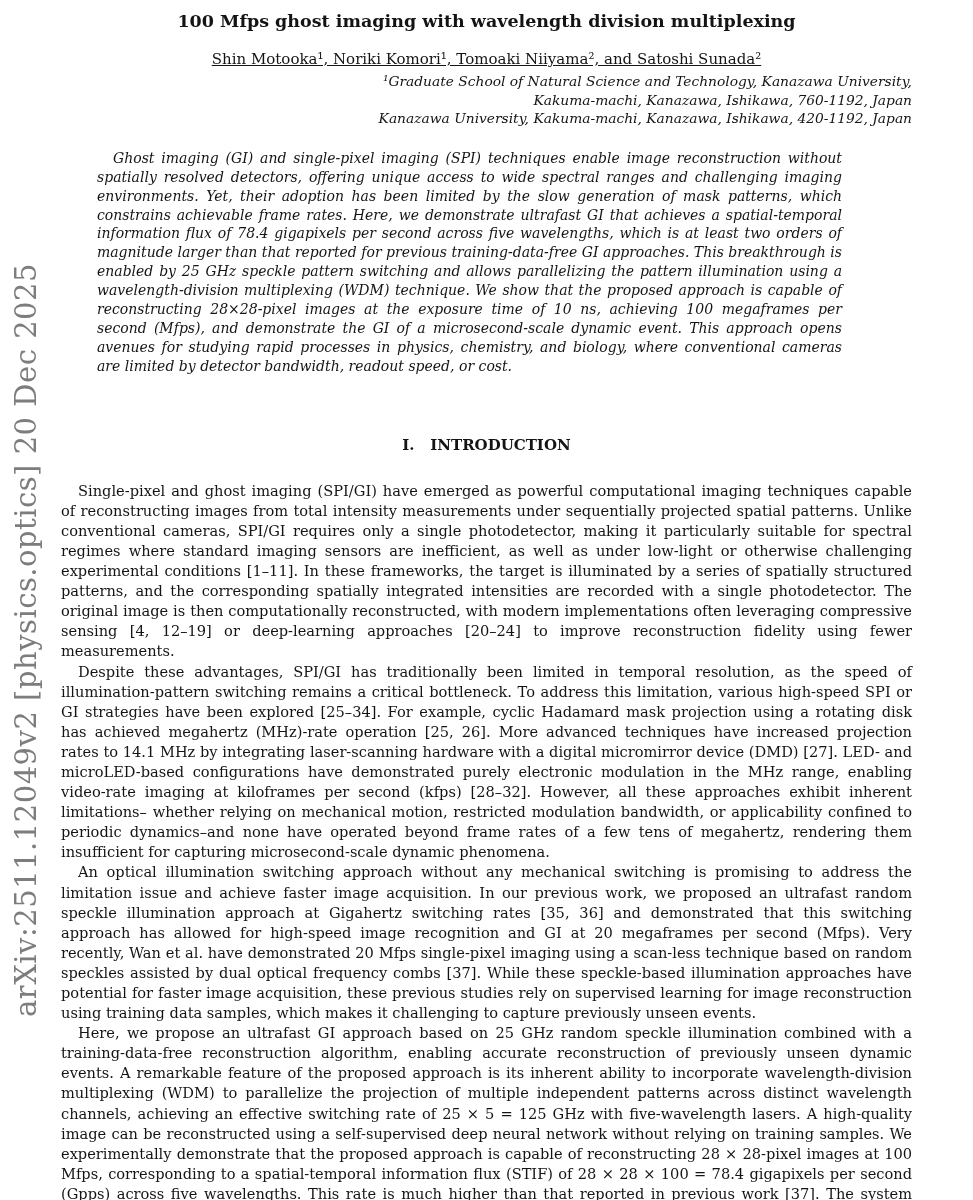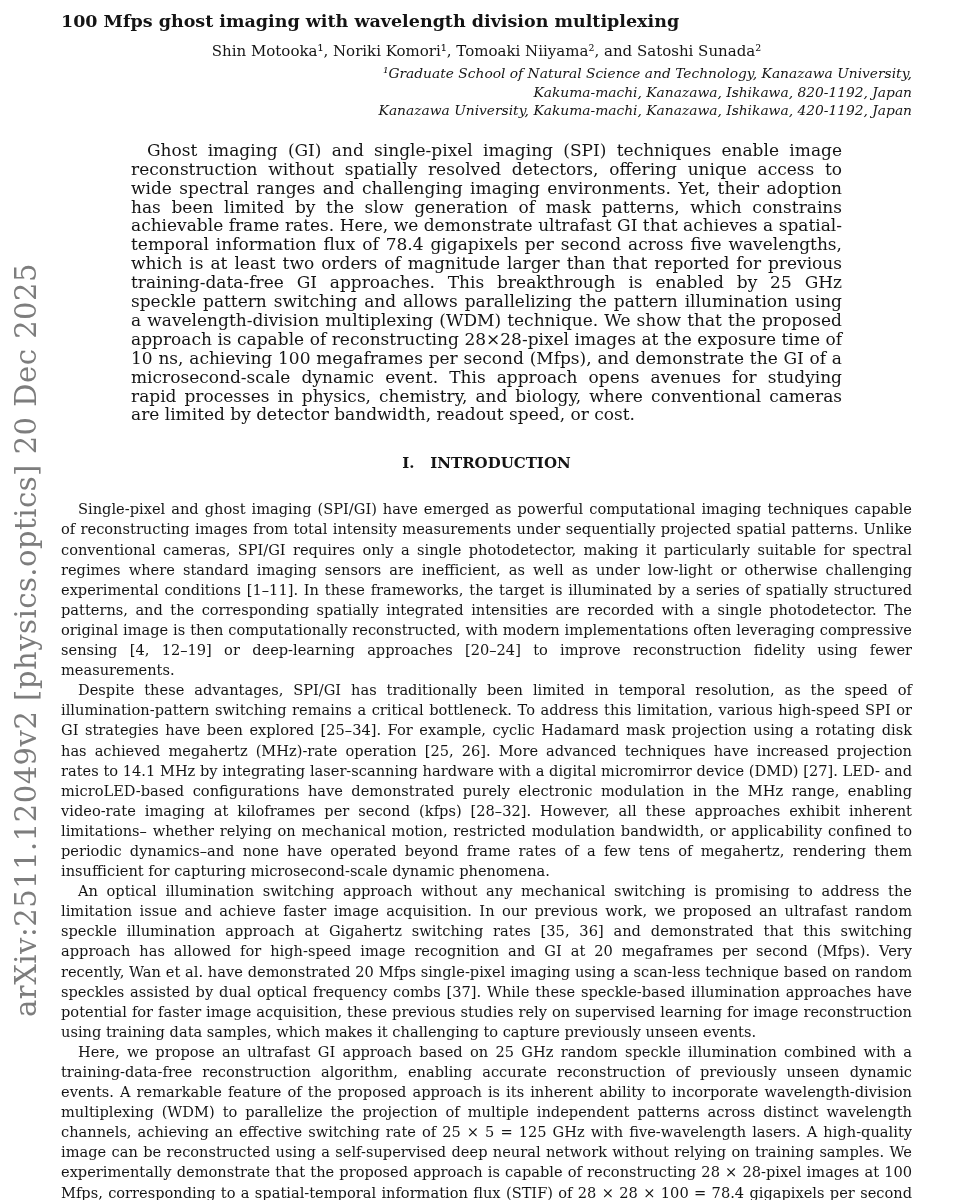--- a/index.html
+++ b/index.html
@@ -18,51 +18,54 @@
     transform: translate(-50%, -50%) rotate(-90deg);
     white-space: nowrap;
     font-size: 29px;
     color: #7d7d7d;
     letter-spacing: 0.5px;
   }
 
   .content { position: absolute; left: 61px; top: 0; width: 851px; padding-top: 10px; }
 
   .paper-title {
+    text-align: center;
     font-size: 17.5px;
     font-weight: bold;
     line-height: 22px;
   }
   .authors-line {
     text-align: center;
     font-size: 15px;
-    margin-top: 10px;
+    margin-top: 18px;
     line-height: 19px;
+    text-decoration: underline;
   }
   .affiliations {
     text-align: right;
     font-style: italic;
     font-size: 13.8px;
     line-height: 18.6px;
     margin-top: 3px;
   }
 
   .abstract {
-    margin: 21px 70px 0 70px;
+    margin: 21px 70px 0 36px;
     text-align: justify;
-    font-size: 17px;
+    font-size: 14px;
     line-height: 18.9px;
+    font-style: italic;
   }
   .abstract .abstract-text { text-indent: 16px; display: block; }
 
   .section-heading {
     text-align: center;
     font-weight: bold;
     font-size: 15px;
-    margin-top: 30px;
+    margin-top: 60px;
     white-space: pre;
   }
 
   .body-text {
     margin-top: 27px;
     font-size: 14.6px;
     line-height: 20.1px;
     text-align: justify;
   }
   .para { text-indent: 17px; }
@@ -75,21 +78,21 @@
   <div class="arxiv-watermark">arXiv:2511.12049v2  [physics.optics]  20 Dec 2025</div>
 
   <div class="content">
 
     <h1 class="paper-title">100 Mfps ghost imaging with wavelength division multiplexing</h1>
 
     <div class="authors-line">Shin Motooka¹, Noriki Komori¹, Tomoaki Niiyama², and Satoshi Sunada²</div>
 
     <div class="affiliations">
       <div>¹Graduate School of Natural Science and Technology, Kanazawa University,</div>
-      <div>Kakuma-machi, Kanazawa, Ishikawa, 820-1192, Japan</div>
+      <div>Kakuma-machi, Kanazawa, Ishikawa, 760-1192, Japan</div>
       <div>Kanazawa University, Kakuma-machi, Kanazawa, Ishikawa, 420-1192, Japan</div>
     </div>
 
     <div class="abstract">
       <span class="abstract-text">Ghost imaging (GI) and single-pixel imaging (SPI) techniques enable image reconstruction without spatially resolved detectors, offering unique access to wide spectral ranges and challenging imaging environments. Yet, their adoption has been limited by the slow generation of mask patterns, which constrains achievable frame rates. Here, we demonstrate ultrafast GI that achieves a spatial-temporal information flux of 78.4 gigapixels per second across five wavelengths, which is at least two orders of magnitude larger than that reported for previous training-data-free GI approaches. This breakthrough is enabled by 25 GHz speckle pattern switching and allows parallelizing the pattern illumination using a wavelength-division multiplexing (WDM) technique. We show that the proposed approach is capable of reconstructing 28×28-pixel images at the exposure time of 10 ns, achieving 100 megaframes per second (Mfps), and demonstrate the GI of a microsecond-scale dynamic event. This approach opens avenues for studying rapid processes in physics, chemistry, and biology, where conventional cameras are limited by detector bandwidth, readout speed, or cost.</span>
     </div>
 
     <h2 class="section-heading">I.   INTRODUCTION</h2>
 
     <div class="body-text">

